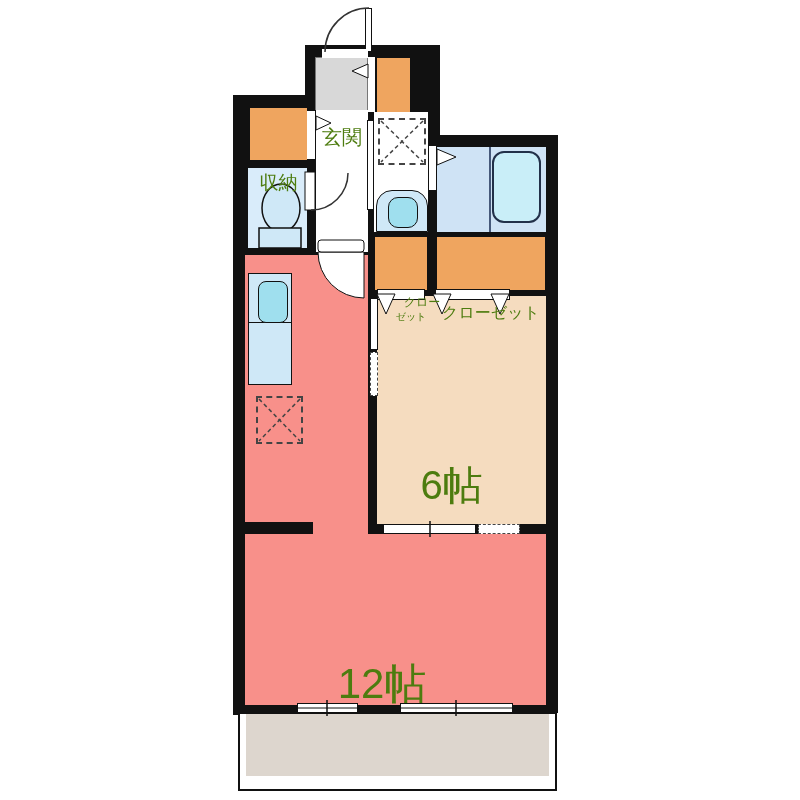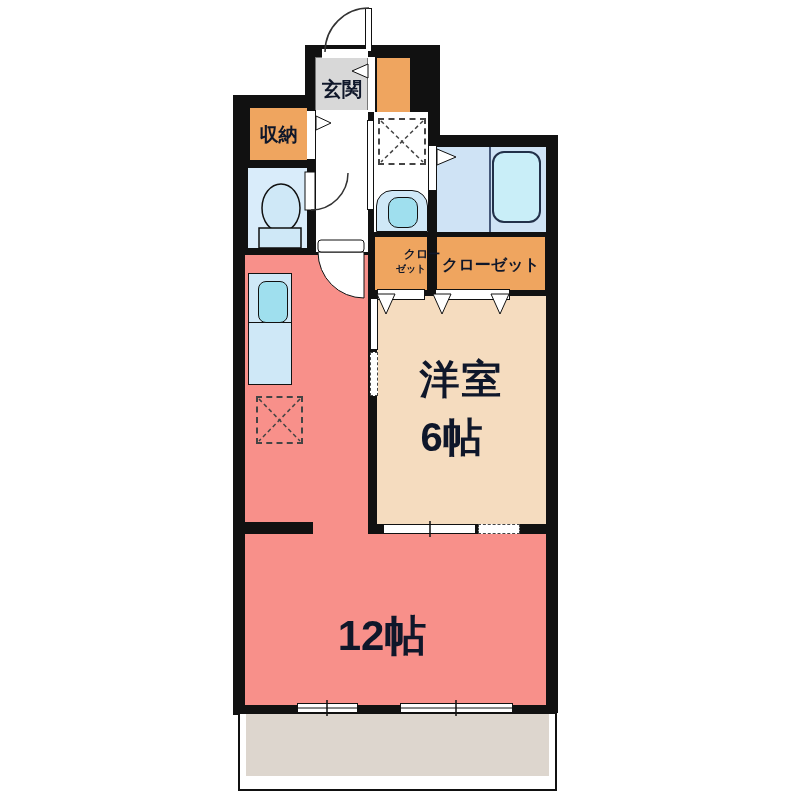--- a/index.html
+++ b/index.html
@@ -1,21 +1,21 @@
 <!DOCTYPE html>
 <html><head>
 <meta charset="utf-8">
 <style>
   html,body{margin:0;padding:0;background:#ffffff;}
   .stage{position:relative;width:800px;height:800px;background:#ffffff;overflow:hidden;
          font-family:"Liberation Sans","DejaVu Sans",sans-serif;color:#111;}
   .abs{position:absolute;}
   .wall{position:absolute;background:#111111;}
   .room{position:absolute;}
-  .label{position:absolute;font-weight:bold;color:#0f172a;text-align:center;white-space:pre;}
+  .label{position:absolute;font-weight:normal;color:#4d7c0f;text-align:center;white-space:pre;margin-top:48px;}
   .doorstrip{position:absolute;background:#ffffff;border:1px solid #111;box-sizing:border-box;}
   .dashed{position:absolute;box-sizing:border-box;border:2px dashed #444;}
   svg.overlay{position:absolute;left:0;top:0;pointer-events:none;}
 </style>
 </head>
 <body>
 
 <div class="stage">
 
   <div class="wall" style="left:305px;top:45px;width:135px;height:70px;"></div>
@@ -102,17 +102,16 @@
     <line x1="401" y1="708" x2="512" y2="708" stroke="#111" stroke-width="1"></line>
 
     <line x1="430" y1="521" x2="430" y2="537" stroke="#111" stroke-width="1.5"></line>
   </svg>
 
   <div class="label" style="left:313px;top:76px;width:58px;font-size:20px;">玄関</div>
   <div class="label" style="left:250px;top:122px;width:57px;font-size:19px;">収納</div>
   <div class="label" style="left:396px;top:246px;width:52px;font-size:12px;">クロー</div>
   <div class="label" style="left:385px;top:262px;width:52px;font-size:10px;">ゼット</div>
   <div class="label" style="left:437px;top:255px;width:108px;font-size:16px;">クローゼット</div>
-  <div class="label" style="left:377px;top:352px;width:169px;font-size:40px;letter-spacing:2px;">洋室</div>
   <div class="label" style="left:367px;top:410px;width:169px;font-size:40px;">6帖</div>
   <div class="label" style="left:282px;top:608px;width:200px;font-size:42px;text-align:center;">12帖</div>
 
 </div>
 
 </body></html>

